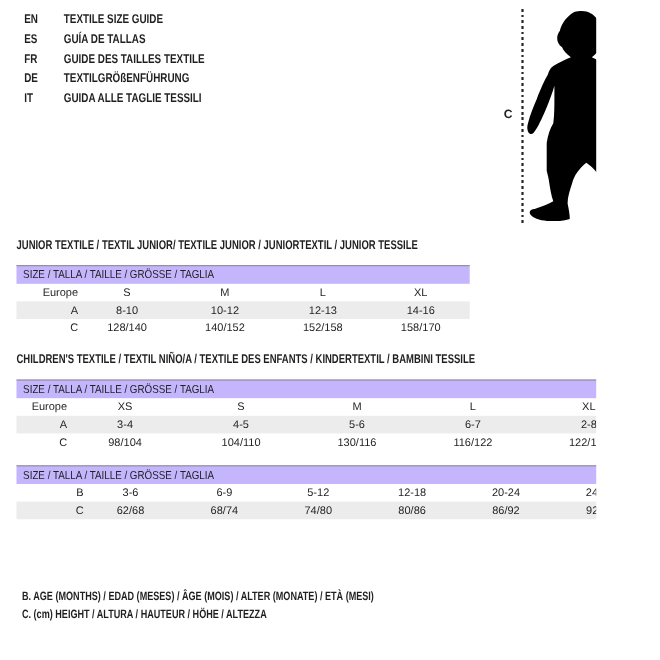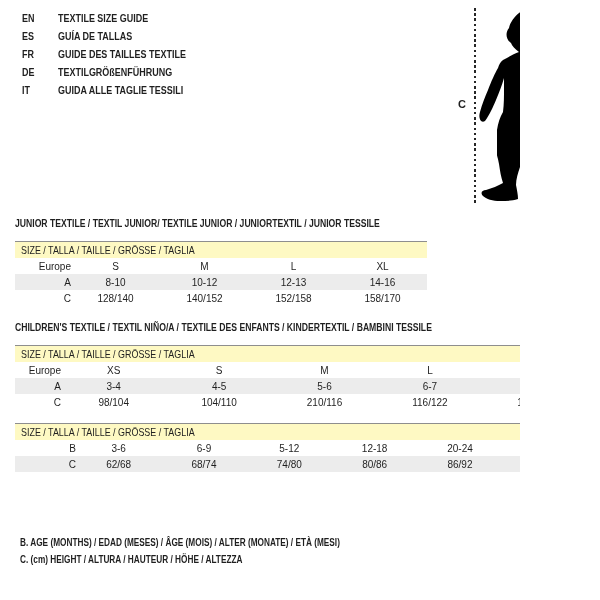--- a/index.html
+++ b/index.html
@@ -1,18 +1,18 @@
 <!DOCTYPE html>
 <html><head>
 <meta charset="utf-8">
 <style>
   html,body{margin:0;padding:0;background:#fff;}
   #canvas{
     position:relative;width:520px;height:600px;background:#ffffff;
-    font-family:"Liberation Sans",sans-serif;color:#1f1f1f;overflow:hidden;
+    font-family:"Liberation Sans",sans-serif;color:#1f1f1f;overflow:hidden;padding-left:22px;
   }
   .cx{display:inline-block;white-space:nowrap;transform:scaleX(0.75);transform-origin:0 50%;}
   .cx78{display:inline-block;white-space:nowrap;transform:scaleX(0.78);transform-origin:0 50%;}
   .cx85{display:inline-block;white-space:nowrap;transform:scaleX(0.85);transform-origin:0 50%;}
 
   
   .lang{position:absolute;left:22px;top:9px;}
   .lang-row{display:flex;height:18px;align-items:center;font-weight:bold;font-size:11.5px;}
   .lang-code{width:36px;flex:0 0 36px;}
 
@@ -23,21 +23,21 @@
   .baby{position:absolute;left:478px;top:6px;}
 
   
   .tbl-block{position:absolute;}
   .t1{left:15px;top:217px;width:412px;}
   .t2{left:15px;top:321px;width:573px;}
   .t3{left:15px;top:423px;width:573px;}
   .tbl-title{font-weight:bold;font-size:11.5px;line-height:13px;height:13px;margin-bottom:11px;}
   .t3 .tbl-title{height:auto;line-height:14px;margin-bottom:9px;}
   .tr{display:flex;align-items:center;height:16px;font-size:10px;}
-  .tr.bar{background:#fef9c3;border-top:1px solid #8e8e8e;padding-left:6px;font-size:10.5px;color:#222;}
+  .tr.bar{background:#c4b5fd;border-top:1px solid #8e8e8e;padding-left:6px;font-size:10.5px;color:#222;}
   .tr.stripe{background:#ececec;}
   .tl{padding-left:6px;text-align:right;white-space:nowrap;}
   .t1 .tl{width:50px;flex:0 0 50px;}
   .t2 .tl{width:40px;flex:0 0 40px;}
   .t3 .tl{width:55px;flex:0 0 55px;}
   .tc{flex:1;text-align:center;white-space:nowrap;}
 
   
   .legend{position:absolute;left:20px;top:534px;font-weight:bold;font-size:11px;line-height:16.5px;}
   .legend-line{height:16.5px;}
@@ -136,21 +136,21 @@
       <span class="tc">3-4</span>
       <span class="tc">4-5</span>
       <span class="tc">5-6</span>
       <span class="tc">6-7</span>
       <span class="tc">2-8</span>
     </div>
     <div class="tr">
       <span class="tl">C</span>
       <span class="tc">98/104</span>
       <span class="tc">104/110</span>
-      <span class="tc">210/116</span>
+      <span class="tc">130/116</span>
       <span class="tc">116/122</span>
       <span class="tc">122/128</span>
     </div>
   </div>
 
   <div class="tbl-block t3">
     <div class="tr bar">
         <span class="cx85">SIZE / TALLA / TAILLE / GRÖSSE / TAGLIA</span>
       </div>
     <div class="tr">

